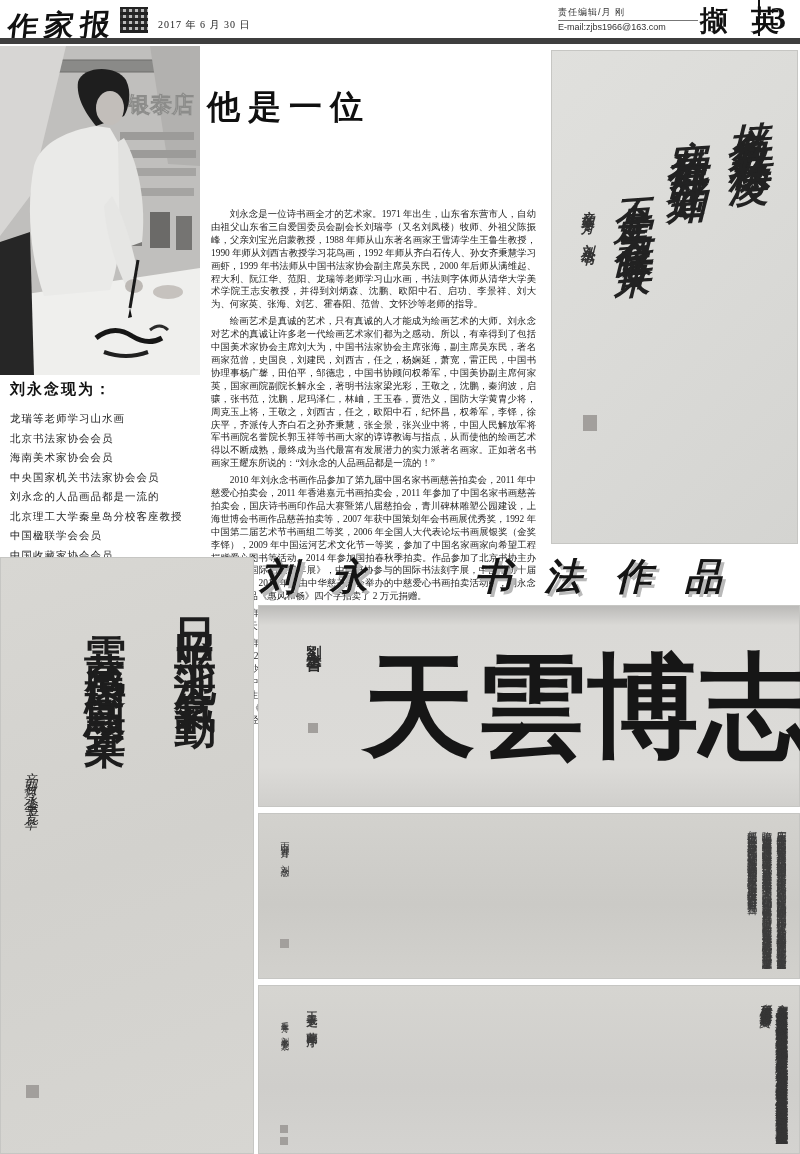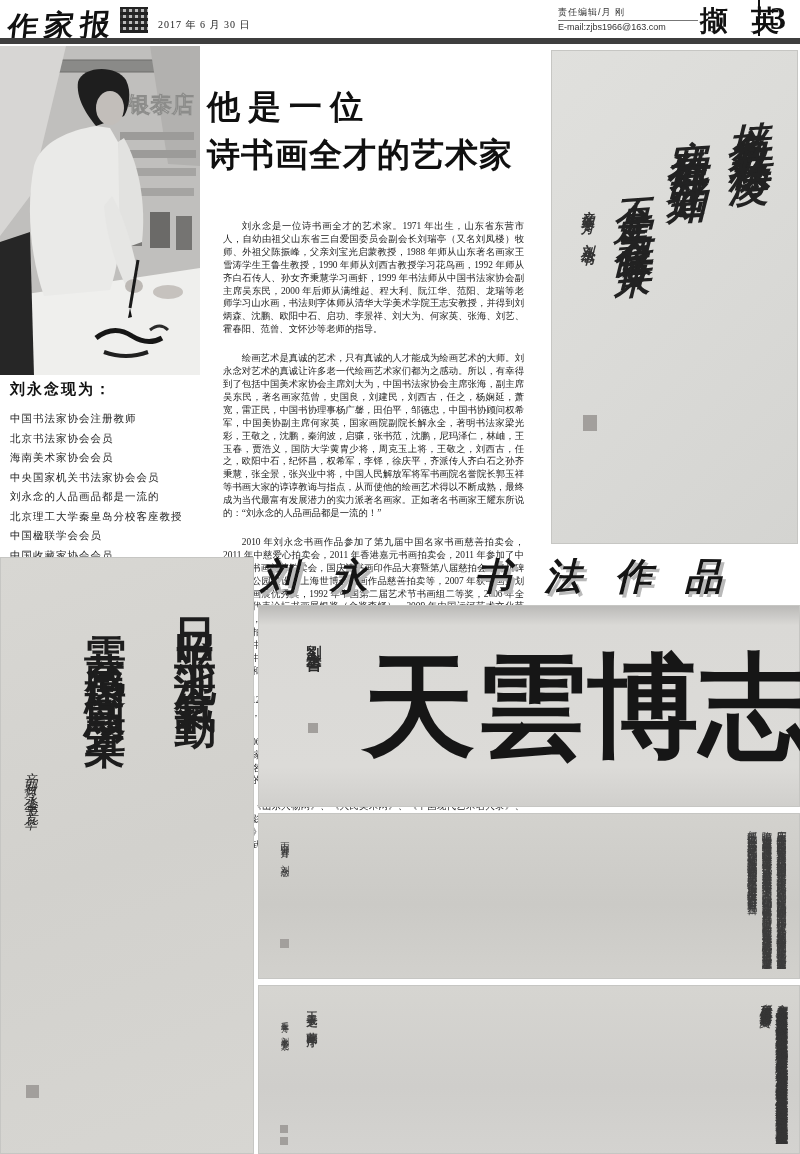--- a/index.html
+++ b/index.html
@@ -29,21 +29,21 @@
   
   .photo{position:absolute;left:0;top:46px;width:200px;height:329px;background:#fca5a5;overflow:hidden;}
   
   .headline{position:absolute;left:207px;top:84px;width:335px;line-height:1.45;
             font-weight:bold;color:#101010;}
   .headline .l1{font-size:33px;letter-spacing:8px;}
   .headline .l2{font-size:33px;letter-spacing:1px;}
   .body-text{position:absolute;left:207px;top:204px;width:333px;height:344px;
              font-size:9.4px;line-height:12.9px;text-align:justify;color:#222;
              font-family:"Liberation Serif","DejaVu Serif",serif;}
-  .body-text p{margin:16px;text-indent:2em;}
+  .body-text p{margin:4px;text-indent:2em;}
   .byline{text-align:right;font-weight:bold;text-indent:0 !important;padding-right:4px;}
   
   .profile{position:absolute;left:10px;top:380px;width:195px;}
   .profile h3{margin:0 0 10px 0;font-size:15px;letter-spacing:2px;color:#111;
               font-family:"Liberation Sans","DejaVu Sans",sans-serif;font-weight:bold;}
   .profile ul{margin:0;padding:0;list-style:none;font-size:10.5px;line-height:19.5px;
               letter-spacing:1px;color:#222;}
   
   .art{position:absolute;box-shadow:inset 0 0 0 1px #c6c6c3;}
   .cursive-scroll{left:551px;top:50px;width:247px;height:494px;
@@ -133,36 +133,35 @@
       <path d="M130,262 l-2,10 l4,-1 Z" fill="#111"></path>
       <ellipse cx="168" cy="246" rx="15" ry="7" fill="#c6c2be"></ellipse>
       <path d="M96,292 q18,-14 36,-2 q16,10 30,2" stroke="#161616" stroke-width="5" fill="none"></path>
       <path d="M104,306 q22,8 44,0" stroke="#202020" stroke-width="4" fill="none"></path>
       <path d="M150,284 q10,-8 18,0" stroke="#2a2a2a" stroke-width="3" fill="none"></path>
     </svg>
   </div>
 
   <div class="headline">
     <div class="l1">他是一位</div>
-    <div class="l2">诗书画全才的艺术家</div>
   </div>
 
   <div class="body-text">
     <p>刘永念是一位诗书画全才的艺术家。1971 年出生，山东省东营市人，自幼由祖父山东省三自爱国委员会副会长刘瑞亭（又名刘凤楼）牧师、外祖父陈振峰，父亲刘宝光启蒙教授，1988 年师从山东著名画家王雪涛学生王鲁生教授，1990 年师从刘西古教授学习花鸟画，1992 年师从齐白石传人、孙女齐秉慧学习画虾，1999 年书法师从中国书法家协会副主席吴东民，2000 年后师从满维起、程大利、阮江华、范阳、龙瑞等老师学习山水画，书法则字体师从清华大学美术学院王志安教授，并得到刘炳森、沈鹏、欧阳中石、启功、李景祥、刘大为、何家英、张海、刘艺、霍春阳、范曾、文怀沙等老师的指导。</p>
     <p>绘画艺术是真诚的艺术，只有真诚的人才能成为绘画艺术的大师。刘永念对艺术的真诚让许多老一代绘画艺术家们都为之感动。所以，有幸得到了包括中国美术家协会主席刘大为，中国书法家协会主席张海，副主席吴东民，著名画家范曾，史国良，刘建民，刘西古，任之，杨娴延，萧宽，雷正民，中国书协理事杨广馨，田伯平，邹德忠，中国书协顾问权希军，中国美协副主席何家英，国家画院副院长解永全，著明书法家梁光彩，王敬之，沈鹏，秦润波，启骧，张书范，沈鹏，尼玛泽仁，林岫，王玉春，贾浩义，国防大学黄胄少将，周克玉上将，王敬之，刘西古，任之，欧阳中石，纪怀昌，权希军，李铎，徐庆平，齐派传人齐白石之孙齐秉慧，张全景，张兴业中将，中国人民解放军将军书画院名誉院长郭玉祥等书画大家的谆谆教诲与指点，从而使他的绘画艺术得以不断成熟，最终成为当代最富有发展潜力的实力派著名画家。正如著名书画家王耀东所说的：“刘永念的人品画品都是一流的！”</p>
     <p>2010 年刘永念书画作品参加了第九届中国名家书画慈善拍卖会，2011 年中慈爱心拍卖会，2011 年香港嘉元书画拍卖会，2011 年参加了中国名家书画慈善拍卖会，国庆诗书画印作品大赛暨第八届慈拍会，青川碑林雕塑公园建设，上海世博会书画作品慈善拍卖等，2007 年获中国策划年会书画展优秀奖，1992 年中国第二届艺术节书画组二等奖，2006 年全国人大代表论坛书画展银奖（金奖李铎），2009 年中国运河艺术文化节一等奖，参加了中国名家画家向希望工程捐赠爱心图书等活动。2014 年参加国拍春秋季拍卖。作品参加了北京书协主办的《北京国际书法双年展》，中国书协参与的国际书法刻字展，中国书协十届刻字展等。2011 年，由中华慈善总会举办的中慈爱心书画拍卖活动中，刘永念的书法作品《惠风和畅》四个字拍卖了 2 万元捐赠。</p>
     <p>2012 年 4 月 7 日，刘永念，刘谦，李储刚书画连展在北京通州博物馆举办，同一天，刘永念李会连书画连展在北京万博文化城举办。</p>
     <p>2006 年，著名书法家欧阳中石先生点评刘永念的书法作品“写的不错，大家手笔”。2008 年刘永念参加了北京迎奥运百名画家笔会。2009 年，著名国学大师文怀沙先生点评刘永念的书法作品“写的不错，基本功好，写的大气”。近年来，《中央电视台美术视界》、《人民日报社人民网》、《中国书法网》、《中国卫生人才网》、《土豆网》、《优酷网》、《山东人物网》、《人民美术网》、《中国现代艺术名人录》、《中国影视文化》杂志、《新华社新华网》、《经济消息报》、《书法家百科网》、《健康管理》杂志、《中国武警部队网》、《中国林业》、《人民武警报》等多家媒体对刘永念做了报道。</p>
     <p class="byline">(张戈)</p>
   </div>
 
   <div class="profile">
     <h3>刘永念现为：</h3>
     <ul>
-      <li>中国书法家协会注册教师</li>
+      <li>龙瑞等老师学习山水画</li>
       <li>北京书法家协会会员</li>
       <li>海南美术家协会会员</li>
       <li>中央国家机关书法家协会会员</li>
       <li>刘永念的人品画品都是一流的</li>
       <li>北京理工大学秦皇岛分校客座教授</li>
       <li>中国楹联学会会员</li>
       <li>中国收藏家协会会员</li>
       <li>作家报社艺术总监</li>
       <li>中国书画家联谊会会员</li>
       <li>海口市作家协会会员</li>

